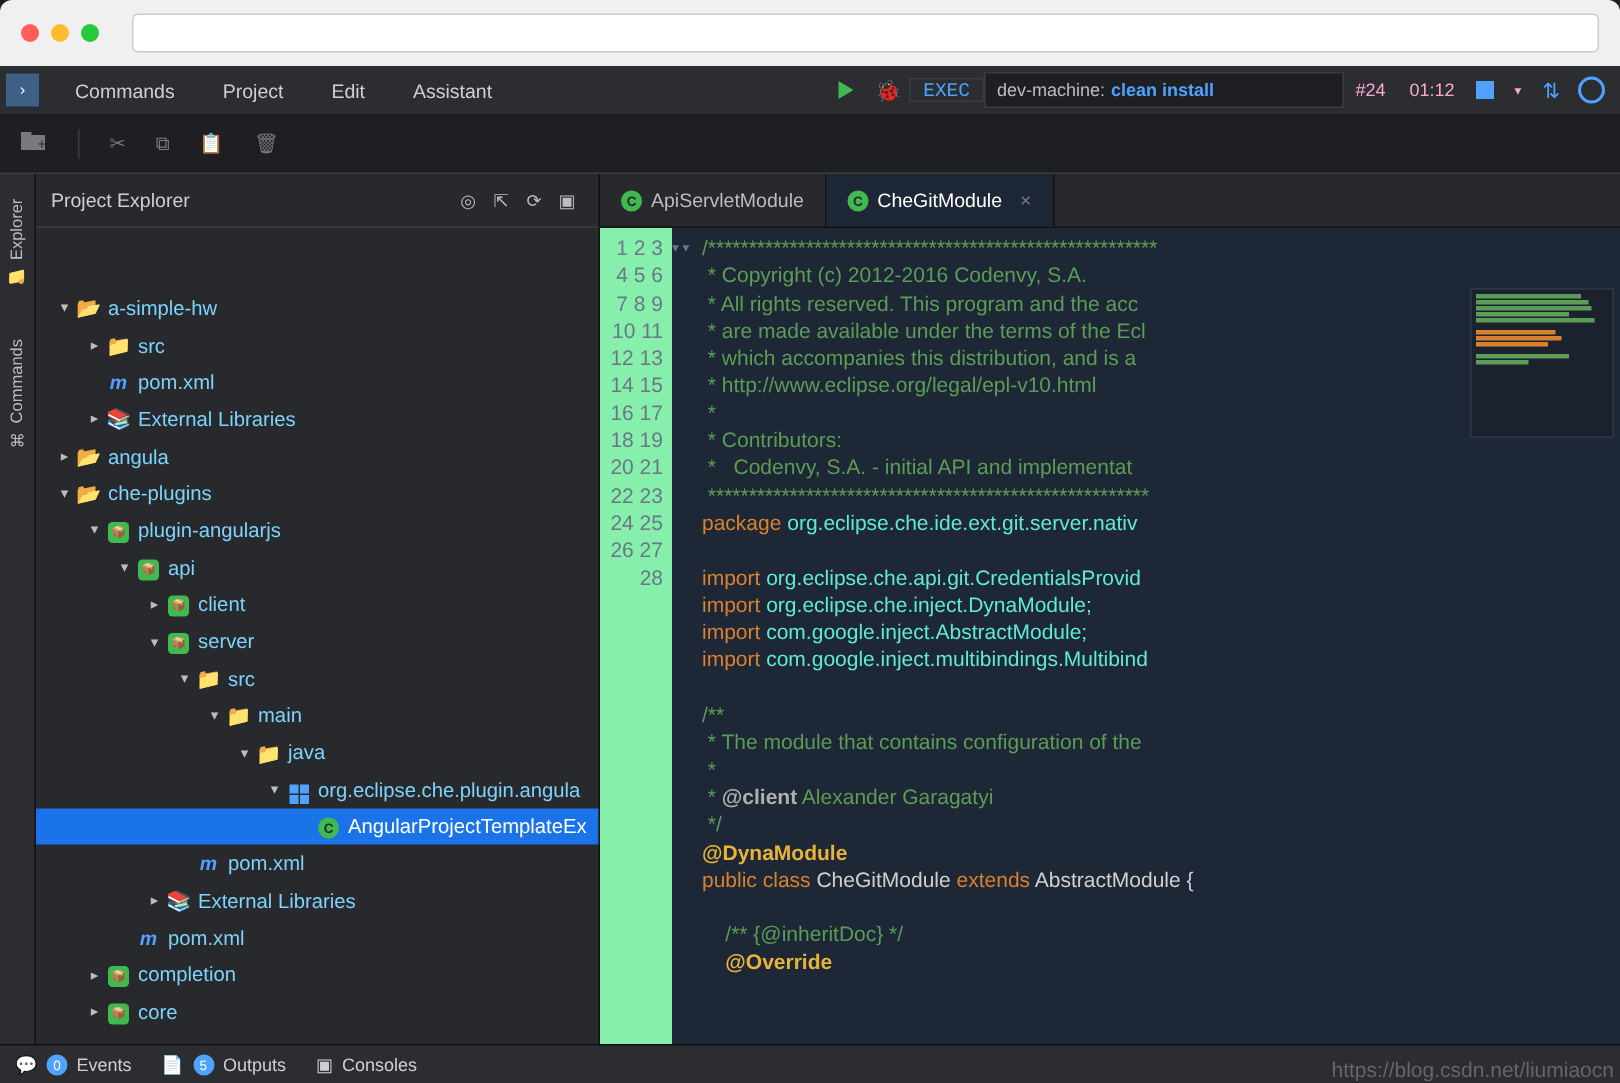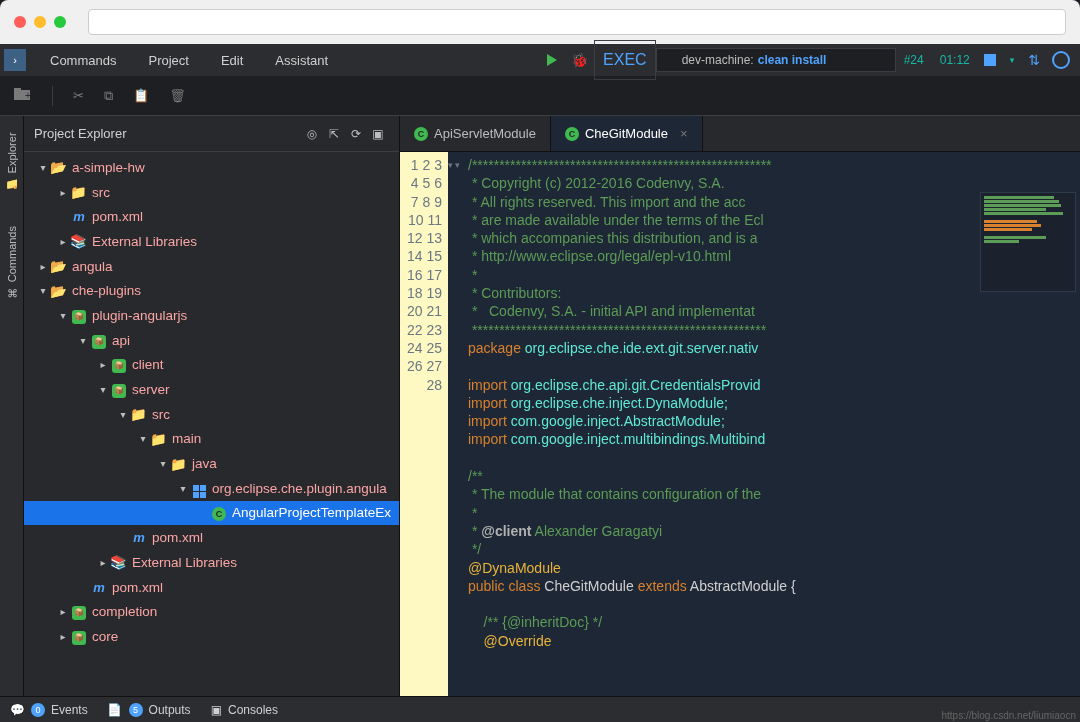--- a/index.html
+++ b/index.html
@@ -10,83 +10,83 @@
   .mac-dot.red{background:#ff5f56;} .mac-dot.yellow{background:#ffbd2e;} .mac-dot.green{background:#27c93f;}
   .mac-url { flex:1; height:26px; background:#fff; border:1px solid #ccc; border-radius:4px; margin-left:14px;}
   
   .menubar { height:32px; background:#2b2d30; display:flex; align-items:center; padding:0 4px; color:#d0d0d0;}
   .menubar .chev { width:22px; height:22px; background:#3d6185; color:#fff; display:flex;align-items:center;justify-content:center; margin-right:8px; font-size:11px;}
   .menubar .menu-item { padding:0 16px; cursor:pointer;}
   .menubar .spacer{flex:1;}
   .run-icon{width:28px;display:flex;justify-content:center;align-items:center;}
   .play-triangle{width:0;height:0;border-left:10px solid #3fb950;border-top:6px solid transparent;border-bottom:6px solid transparent;}
   .bug-icon{color:#6a9955;font-size:14px;}
-  .exec-label{color:#4fa3ff;padding:0 8px;font-size:16px;border:1px solid #3a3d41;height:40px;display:flex;align-items:center;}
+  .exec-label{color:#4fa3ff;padding:0 8px;font-size:13px;border:1px solid #3a3d41;height:16px;display:flex;align-items:center;font-family:Liberation Mono, monospace;}
   .command-box{background:#1e1f22;border:1px solid #3a3d41;height:24px;display:flex;align-items:center;padding:0 8px;font-size:12px;min-width:240px;}
-  .command-box .host{color:#bdbdbd;margin-left:17px;} .command-box .cmd{color:#4fa3ff;margin-left:4px;font-weight:600;}
-  .rt-item{padding:0 8px;font-size:12px;color:#14b8a6;}
+  .command-box .host{color:#bdbdbd;} .command-box .cmd{color:#4fa3ff;margin-left:4px;font-weight:600;}
+  .rt-item{padding:0 8px;font-size:12px;color:#f9a8d4;}
   .stop-sq{width:12px;height:12px;background:#4fa3ff;margin:0 6px;}
   .circ-icon{width:18px;height:18px;border:2px solid #4fa3ff;border-radius:50%;margin:0 6px;}
   .bt-icon{color:#4fa3ff;font-size:14px;padding:0 6px;}
   
   .toolbar{height:40px;background:#1e1f22;border-bottom:1px solid #3a3d41;display:flex;align-items:center;padding:0 14px;gap:20px;color:#7a7a7a;}
   .toolbar svg{fill:#7a7a7a;}
   .toolbar .sep{width:1px;height:20px;background:#3a3d41;}
   
   .main{display:flex;height:calc(722px - 44px - 32px - 40px - 26px);}
   .gutter{width:24px;background:#2b2d30;border-right:1px solid #111;display:flex;flex-direction:column;align-items:center;padding-top:8px;gap:20px;}
   .gutter .vlabel{writing-mode:vertical-rl;transform:rotate(180deg);font-size:11px;color:#bdbdbd;padding:8px 0;display:flex;align-items:center;gap:4px;}
-  .explorer{width:376px;background:#27292c;border-right:1px solid #111;display:flex;flex-direction:column;}
+  .explorer{width:376px;background:#27292c;border-right:1px solid #111;display:flex;flex-direction:column;gap:38px;}
   .panel-head{height:36px;display:flex;align-items:center;padding:0 10px;font-size:13px;color:#d0d0d0;border-bottom:1px solid #3a3d41;}
   .panel-head .sp{flex:1;}
   .panel-head .icn{width:22px;text-align:center;color:#bdbdbd;font-size:12px;cursor:pointer;}
   .tree{flex:1;overflow:hidden;padding-top:3px;}
   .tree-row{height:24.7px;display:flex;align-items:center;font-size:13.5px;white-space:nowrap;overflow:hidden;cursor:pointer;}
   .tree-row .ex{width:14px;text-align:center;color:#bdbdbd;font-size:10px;flex-shrink:0;}
   .tree-row .ic{width:18px;text-align:center;flex-shrink:0;margin-right:4px;}
-  .tree-row .lbl{color:#fca5a5;}
+  .tree-row .lbl{color:#7dd3fc;}
   .tree-row.selected{background:#1a73e8;}
   .tree-row.selected .lbl{color:#fff;}
   .folder-open{color:#e8b339;}
   .folder-closed{color:#e8b339;}
   .pkg-ic{background:#3fb950;border-radius:3px;font-size:8px;line-height:12px;width:14px;height:14px;display:inline-flex;justify-content:center;align-items:center;}
   .md-ic{background:#a855f7;border-radius:2px;color:#fff;font-size:6px;font-weight:bold;padding:0 2px;line-height:10px;display:inline-block;}
   .m-ic{color:#4fa3ff;font-weight:bold;font-style:italic;font-size:13px;}
   .lib-ic{color:#3fb950;}
   .java-ic{background:#3fb950;border-radius:50%;width:14px;height:14px;display:inline-flex;align-items:center;justify-content:center;color:#27292c;font-size:9px;font-weight:bold;}
   .grid-ic{display:inline-grid;grid-template:repeat(2,6px)/repeat(2,6px);gap:1px;}
   .grid-ic span{background:#4fa3ff;}
   
   .editor{flex:1;display:flex;flex-direction:column;background:#1e2735;position:relative;}
   .ed-tabs{height:36px;display:flex;align-items:stretch;background:#27292c;border-bottom:1px solid #111;}
   .ed-tab{display:flex;align-items:center;gap:6px;padding:0 14px;font-size:13px;color:#bdbdbd;border-right:1px solid #111;cursor:pointer;}
   .ed-tab.active{background:#1e2735;color:#fff;}
   .ed-tab .close{color:#7a7a7a;margin-left:6px;}
   .ed-body{flex:1;display:flex;overflow:hidden;font-family:"SF Mono",Menlo,Consolas,monospace;font-size:14px;position:relative;}
-  .ln-col{width:48px;background:#fef9c3;text-align:right;color:#6b7785;padding:4px 6px 0 0;line-height:18.3px;}
+  .ln-col{width:48px;background:#86efac;text-align:right;color:#6b7785;padding:4px 6px 0 0;line-height:18.3px;}
   .fold-col{width:14px;background:#1e2735;color:#6b7785;line-height:18.3px;padding-top:4px;font-size:9px;}
   .code-col{flex:1;padding:4px 0 0 6px;line-height:18.3px;white-space:pre;overflow:hidden;color:#d0d0d0;}
   .c-comment{color:#5b9c56;}
   .c-kw{color:#d8812e;}
   .c-pkg{color:#5eead4;margin-top:40px;}
-  .c-ann{color:#e8b339;}
+  .c-ann{color:#e8b339;font-weight:bold;}
   .c-doc{color:#5b9c56;}
   .c-doctag{color:#b0b0b0;font-weight:bold;}
   .minimap{position:absolute;top:40px;right:4px;width:96px;height:100px;background:#1b222e;border:1px solid #2e3a4a;font-size:3px;line-height:4px;color:#4a5a6f;padding:3px;overflow:hidden;}
   .minimap .mm-line{height:3px;margin-bottom:1px;}
   .mm-green{background:#5b9c56;}
   .mm-orange{background:#d8812e;}
   .ed-status{height:22px;background:#27292c;display:flex;align-items:center;padding:0 12px;font-size:12px;color:#bdbdbd;}
   .ed-status .sp{flex:1;}
   .ed-status .cell{padding:0 10px;}
   
   .dock{height:26px;background:#2b2d30;display:flex;align-items:center;padding:0 10px;gap:20px;font-size:12px;border-top:1px solid #111;}
   .dock .dtab{display:flex;align-items:center;gap:6px;cursor:pointer;}
   .dock .badge{background:#4fa3ff;border-radius:50%;width:14px;height:14px;display:inline-flex;align-items:center;justify-content:center;color:#fff;font-size:9px;}
-  .footer-url{position:fixed;right:4px;bottom:1px;font-size:10px;color:#666;}
+  .footer-url{position:fixed;right:4px;bottom:1px;font-size:14px;color:#666;}
 </style>
 </head>
 <body>
 
 <div class="mac-frame">
   <div class="mac-dot red"></div>
   <div class="mac-dot yellow"></div>
   <div class="mac-dot green"></div>
   <div class="mac-url"></div>
 </div>
@@ -325,21 +325,21 @@
 
 
 
 
 
 
 
 </div>
       <div class="code-col"><span class="c-comment">/*******************************************************</span>
 <span class="c-comment"> * Copyright (c) 2012-2016 Codenvy, S.A.</span>
-<span class="c-comment"> * All rights reserved. This import and the acc</span>
+<span class="c-comment"> * All rights reserved. This program and the acc</span>
 <span class="c-comment"> * are made available under the terms of the Ecl</span>
 <span class="c-comment"> * which accompanies this distribution, and is a</span>
 <span class="c-comment"> * http://www.eclipse.org/legal/epl-v10.html</span>
 <span class="c-comment"> *</span>
 <span class="c-comment"> * Contributors:</span>
 <span class="c-comment"> *   Codenvy, S.A. - initial API and implementat</span>
 <span class="c-comment"> ******************************************************</span>
 <span class="c-kw">package</span><span class="c-pkg"> org.eclipse.che.ide.ext.git.server.nativ</span>
 
 <span class="c-kw">import</span><span class="c-pkg"> org.eclipse.che.api.git.CredentialsProvid</span>

